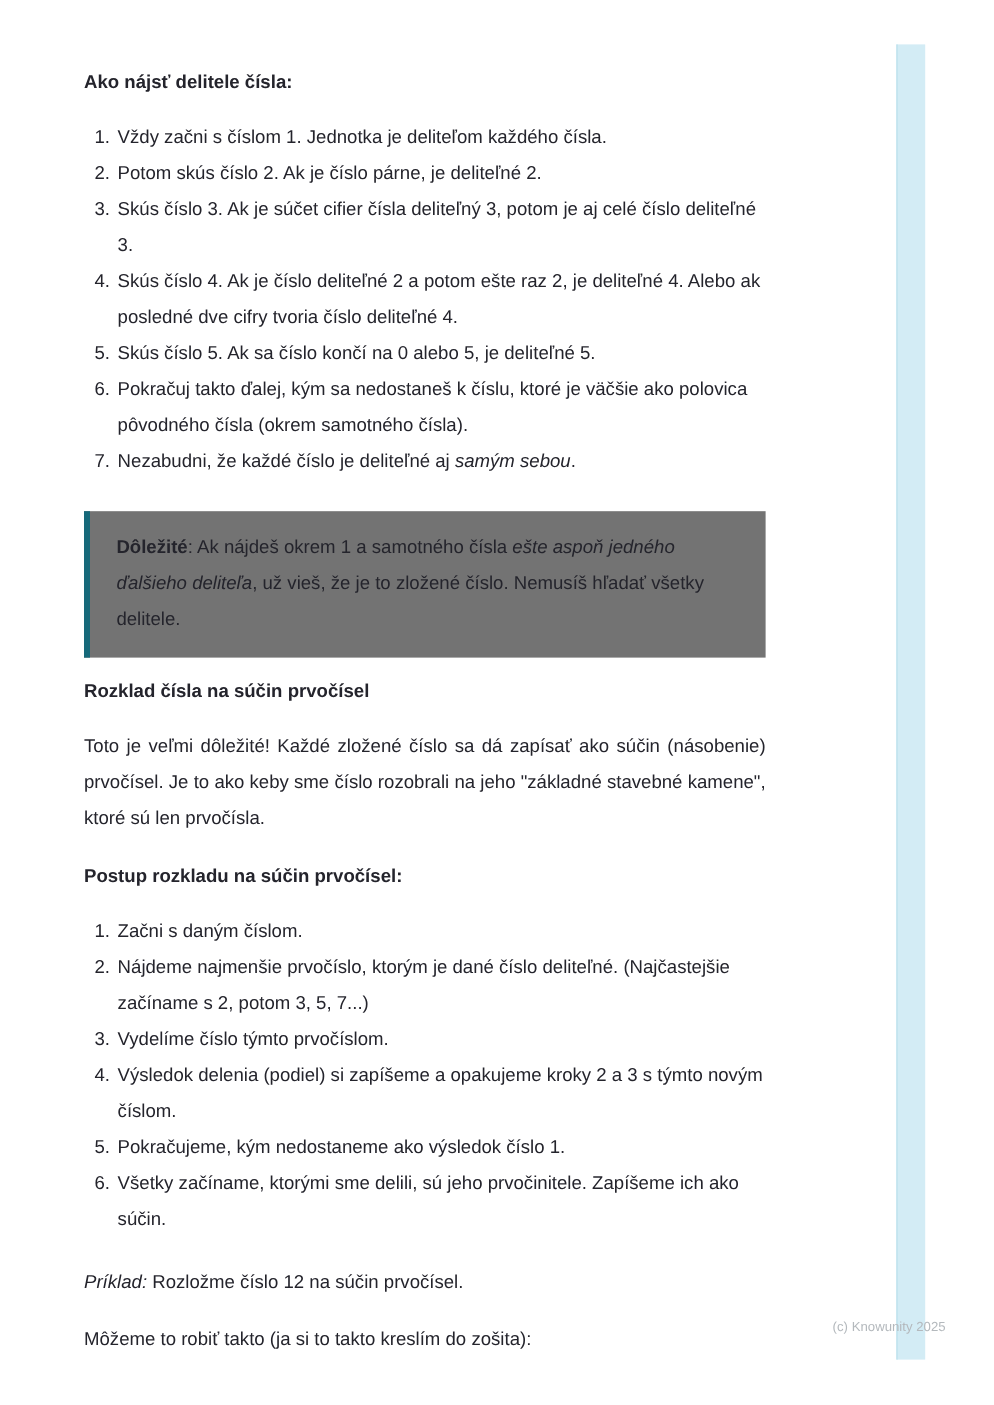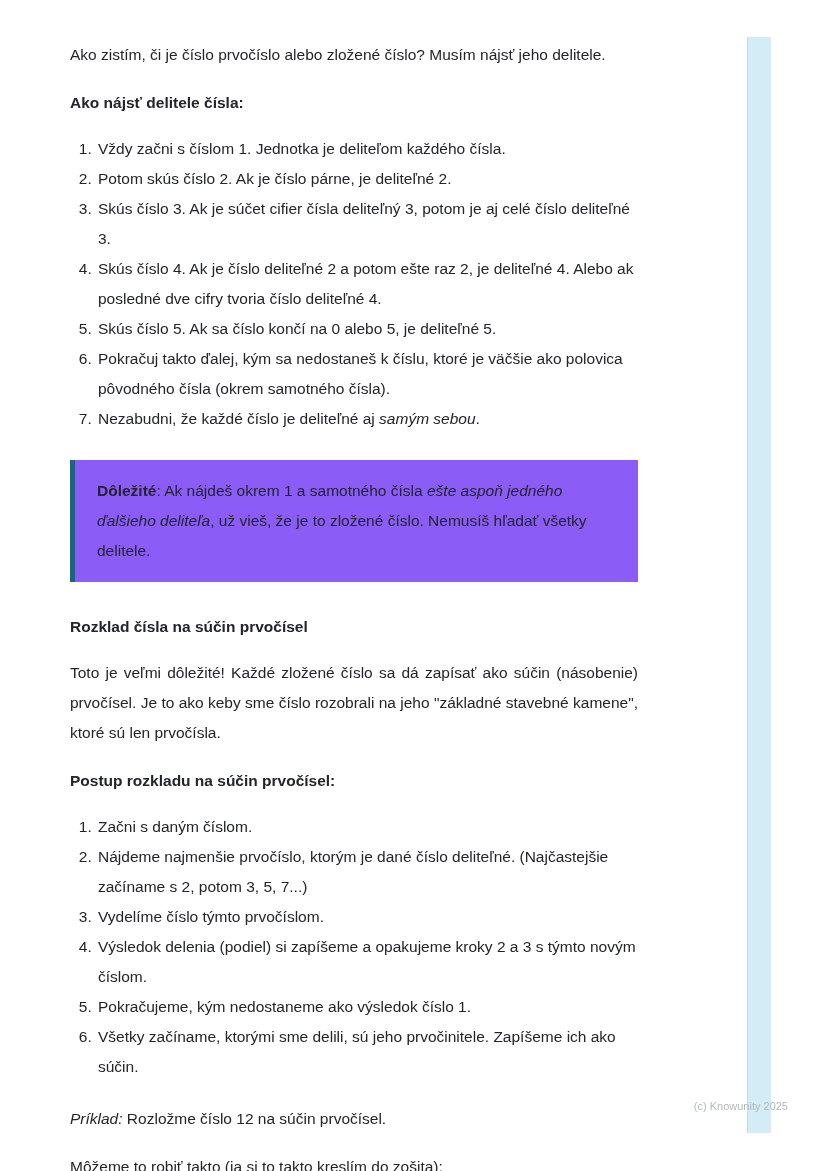--- a/index.html
+++ b/index.html
@@ -28,24 +28,24 @@
   }
   .content ol {
     margin: 0 0 22px;
     padding-left: 26px;
   }
   .content ol li { margin: 0; padding-left: 2px; }
 
   .justify { text-align: justify; }
 
   .callout {
-    background: #8b5cf6;
+    background: #737373;
     border-left: 5px solid #16697a;
     padding: 16px 26px 16px 22px;
-    margin: 26px 0 30px;
+    margin: 26px 0 14px;
   }
   .callout p { margin: 0; }
 
   em { font-style: italic; }
   strong { font-weight: 700; }
 
   .scrollbar {
     position: absolute;
     right: 57px;
     top: 37px;
@@ -64,21 +64,20 @@
     color: #b4b9bd;
     z-index: 2;
     white-space: nowrap;
   }
 </style>
 </head>
 <body>
 
 <div class="content">
 
-  <p>Ako zistím, či je číslo prvočíslo alebo zložené číslo? Musím nájsť jeho delitele.</p>
 
   <h3>Ako nájsť delitele čísla:</h3>
 
   <ol>
     <li>Vždy začni s číslom 1. Jednotka je deliteľom každého čísla.</li>
     <li>Potom skús číslo 2. Ak je číslo párne, je deliteľné 2.</li>
     <li>Skús číslo 3. Ak je súčet cifier čísla deliteľný 3, potom je aj celé číslo deliteľné 3.</li>
     <li>Skús číslo 4. Ak je číslo deliteľné 2 a potom ešte raz 2, je deliteľné 4. Alebo ak posledné dve cifry tvoria číslo deliteľné 4.</li>
     <li>Skús číslo 5. Ak sa číslo končí na 0 alebo 5, je deliteľné 5.</li>
     <li>Pokračuj takto ďalej, kým sa nedostaneš k číslu, ktoré je väčšie ako polovica pôvodného čísla (okrem samotného čísla).</li>

